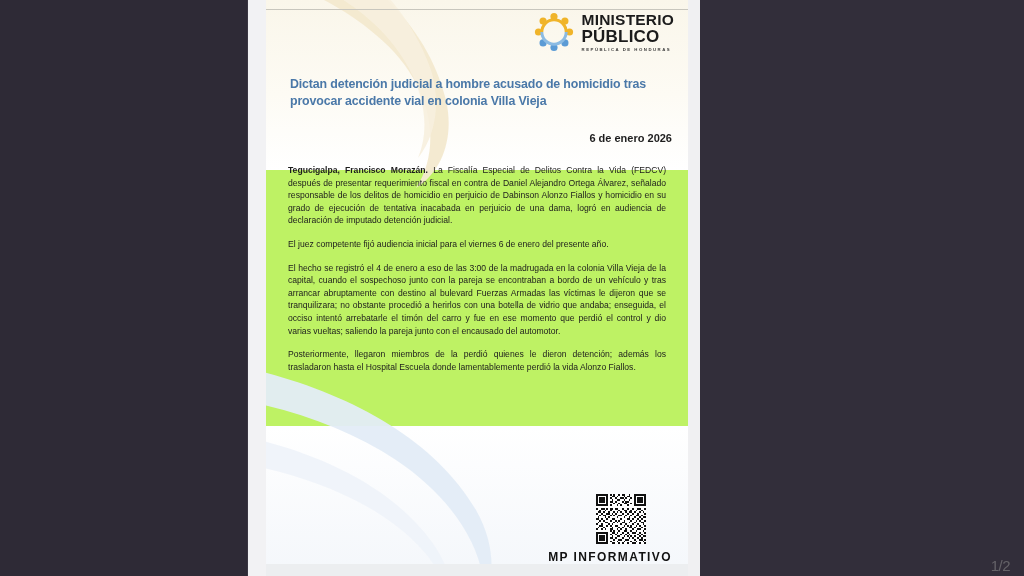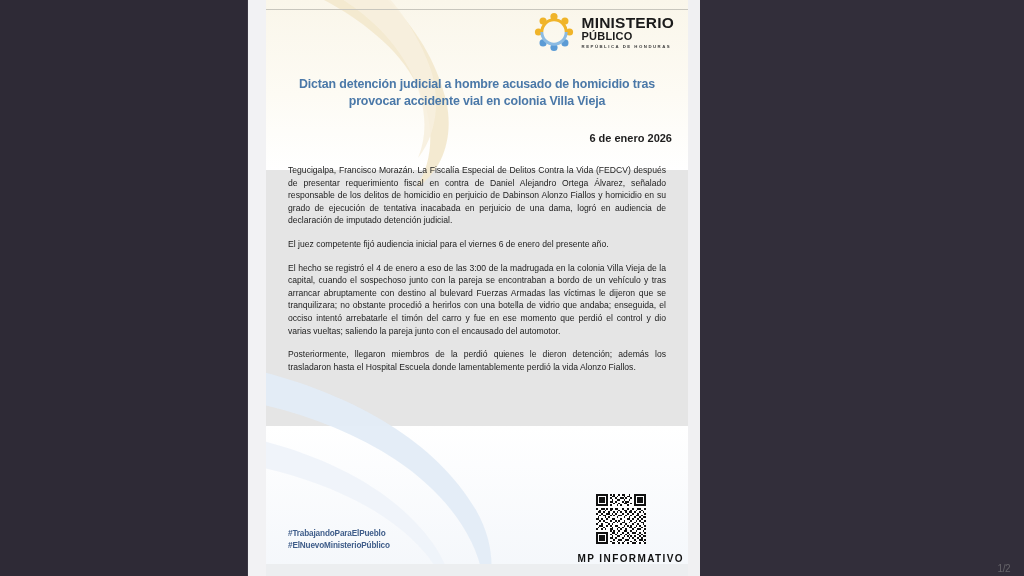--- a/index.html
+++ b/index.html
@@ -15,21 +15,21 @@
   .bar-left .seam { position:absolute; right:0; top:0; width:1px; height:576px; background:#3a3642; }
   .bar-right { position:absolute; left:700px; top:0; width:324px; height:576px; background:#322e3a; }
 
   
   .gutter-l { position:absolute; left:248px; top:0; width:18px; height:576px; background:#f2f2f4; }
   .gutter-r { position:absolute; left:688px; top:0; width:12px; height:576px; background:#f0f0f2; }
 
   
   .page {
     position:absolute; left:266px; top:0; width:422px; height:576px;
-    background:#e5e5e5; overflow:hidden;
+    background:#bef264; overflow:hidden;
   }
   .page-inner { position:relative; width:100%; height:100%; }
 
   
   .wm { position:absolute; pointer-events:none; }
   .wm-top { left:-60px; top:-70px; width:300px; height:300px; }
   .wm-bot { left:-40px; top:330px; width:330px; height:270px; }
   .wm-tint {
     position:absolute; left:0; top:0; width:100%; height:170px;
     background:linear-gradient(180deg,#faf6ea 0%, #fdfbf4 55%, #ffffff 100%);
@@ -44,59 +44,59 @@
 
   
   .logo-row { position:absolute; right:14px; top:11px; display:flex; align-items:center; gap:7px; }
   .logo-mark { width:42px; height:42px; display:block; }
   .logo-text { line-height:1; }
   .logo-l1, .logo-l2 {
     font-family:"Liberation Sans", sans-serif;
     font-weight:bold; color:#1b1b1b; letter-spacing:.2px;
   }
   .logo-l1 { font-size:15.5px; }
-  .logo-l2 { font-size:11px; margin-top:1px; }
+  .logo-l2 { font-size:17px; margin-top:1px; }
   .logo-l3 { font-size:4.3px; color:#3a3a3a; letter-spacing:1.5px; margin-top:2.5px; font-weight:bold; }
 
   
   .title {
     position:absolute; left:24px; top:76px; width:374px;
-    text-align:center; color:#4a78a8; font-weight:bold;
+    color:#4a78a8; font-weight:bold;
     font-size:12.4px; line-height:17px; letter-spacing:-.15px;
   }
 
   
   .date {
     position:absolute; right:16px; top:132px;
     font-size:11px; font-weight:bold; color:#1d1d1d;
   }
 
   
   .body { position:absolute; left:22px; top:164px; width:378px; }
   .body p {
     font-size:8.6px; line-height:12.6px; color:#1c1c1c;
     text-align:justify; margin-bottom:11px;
     font-family:"Liberation Sans", sans-serif;
   }
-  .body p b { font-weight:normal;margin-top:25px; }
+  .body p b { font-weight:bold;margin-top:25px; }
 
   
   .hashtags { position:absolute; left:22px; bottom:24px; }
   .hashtags div {
     font-size:8.2px; font-weight:bold; color:#3f5d8a;
     letter-spacing:-.15px; line-height:12px;
   }
   .qr { position:absolute; left:330px; bottom:32px; width:50px; height:50px; background:#fff; }
   .mp-info {
-    position:absolute; right:4px; bottom:12px;
-    font-size:10px; font-weight:bold; color:#111; letter-spacing:1.4px;
+    position:absolute; right:16px; bottom:12px;
+    font-size:12px; font-weight:bold; color:#111; letter-spacing:1.4px;
   }
   .page-count {
     position:absolute; right:14px; bottom:2px;
-    font-size:10px; color:#8d8d8d; opacity:.55; letter-spacing:-.5px;
+    font-size:15px; color:#8d8d8d; opacity:.55; letter-spacing:-.5px;
   }
 </style>
 </head>
 <body>
 
 <div class="screen">
 
   <div class="bar-left">
     <div class="seam"></div>
   </div>
@@ -154,24 +154,20 @@
 
       <div class="date">6 de enero 2026</div>
 
       <div class="body">
         <p><b>Tegucigalpa, Francisco Morazán.</b><span> La Fiscalía Especial de Delitos Contra la Vida (FEDCV) después de presentar requerimiento fiscal en contra de Daniel Alejandro Ortega Álvarez, señalado responsable de los delitos de homicidio en perjuicio de Dabinson Alonzo Fiallos y homicidio en su grado de ejecución de tentativa inacabada en perjuicio de una dama, logró en audiencia de declaración de imputado detención judicial.</span></p>
         <p>El juez competente fijó audiencia inicial para el viernes 6 de enero del presente año.</p>
         <p>El hecho se registró el 4 de enero a eso de las 3:00 de la madrugada en la colonia Villa Vieja de la capital, cuando el sospechoso junto con la pareja se encontraban a bordo de un vehículo y tras arrancar abruptamente con destino al bulevard Fuerzas Armadas las víctimas le dijeron que se tranquilizara; no obstante procedió  a herirlos con una botella de vidrio  que andaba; enseguida, el occiso intentó arrebatarle el timón del carro y fue en ese momento que perdió el control y dio varias vueltas; saliendo la pareja junto con el encausado del automotor.</p>
         <p>Posteriormente, llegaron miembros de la perdió quienes le dieron detención; además los trasladaron hasta el Hospital Escuela donde lamentablemente perdió la vida Alonzo Fiallos.</p>
       </div>
 
-      <div class="hashtags">
-        <div>#TrabajandoParaElPueblo</div>
-        <div>#ElNuevoMinisterioPúblico</div>
-      </div>
 
       <svg class="qr" viewBox="0 0 29 29" shape-rendering="crispEdges">
         <rect width="29" height="29" fill="#fff"></rect>
         <g fill="#111">
           <path d="M0,0h7v7h-7z M1,1v5h5v-5z"></path>
             <rect x="2" y="2" width="3" height="3"></rect>
           <path d="M22,0h7v7h-7z M23,1v5h5v-5z"></path>
             <rect x="24" y="2" width="3" height="3"></rect>
           <path d="M0,22h7v7h-7z M1,23v5h5v-5z"></path>
             <rect x="2" y="24" width="3" height="3"></rect>

